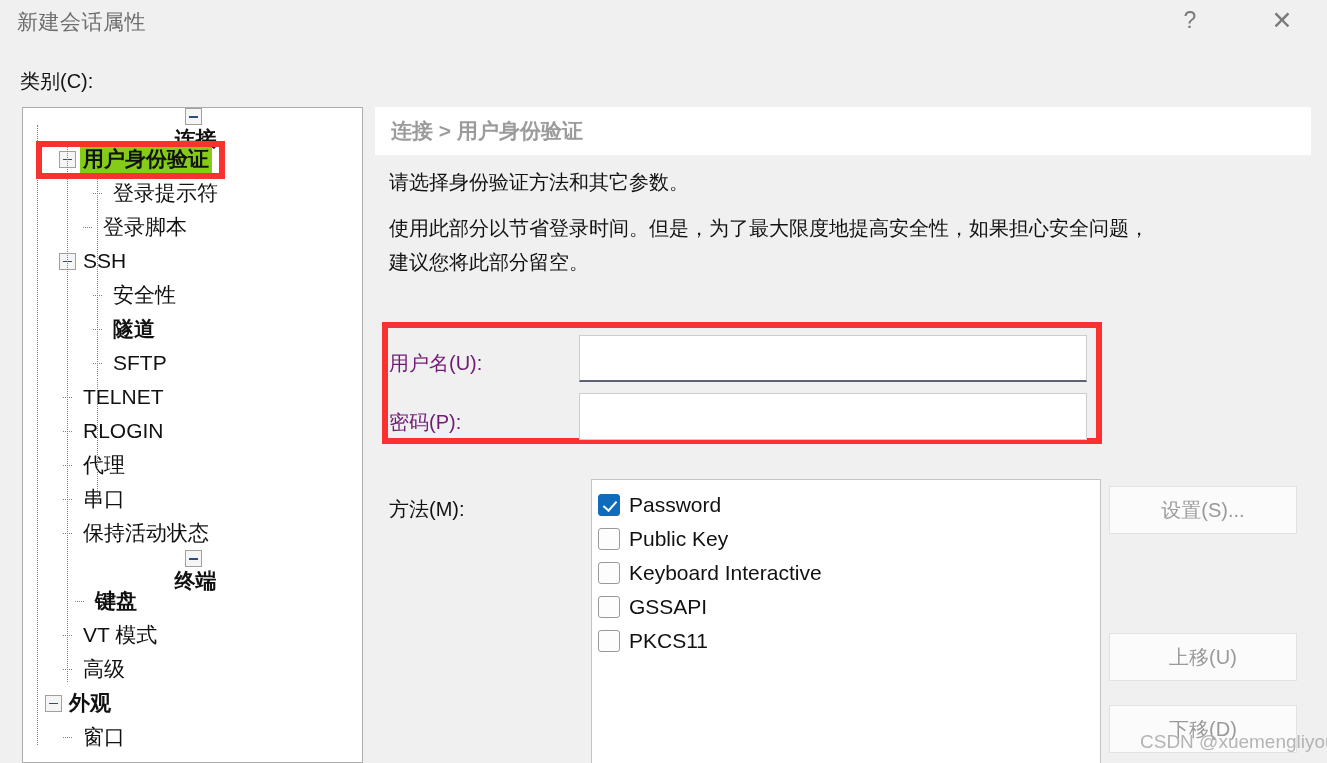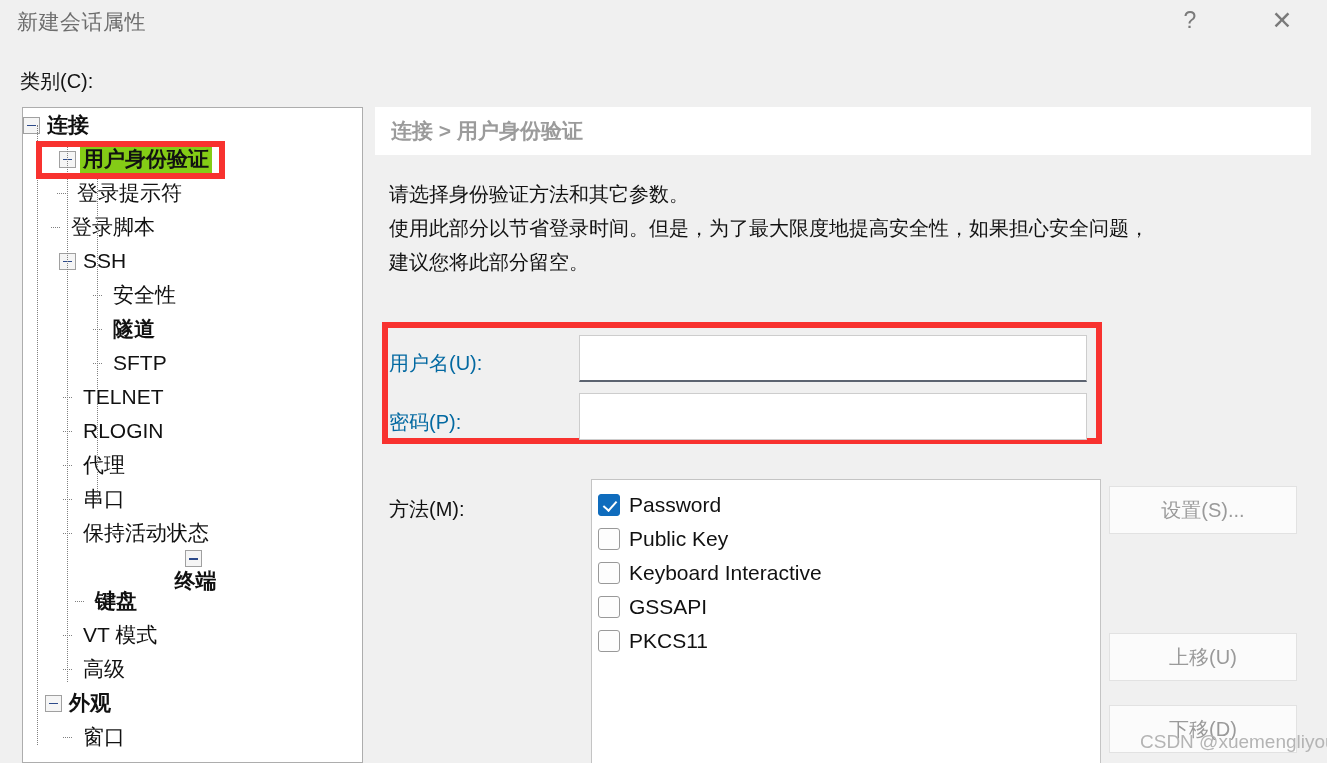--- a/index.html
+++ b/index.html
@@ -145,39 +145,39 @@
     color: #9b9b9b;
     white-space: nowrap;
   }
   .desc-line {
     position: absolute;
     left: 14px;
     font-size: 20px;
     color: #121212;
     white-space: nowrap;
   }
-  #desc1 { top: 74px; text-align: center; }
+  #desc1 { top: 62px; text-align: center; }
   #desc2 { top: 108px; }
   #desc3 { top: 142px; }
 
   
   #cred-redbox {
     position: absolute;
     left: 7px;
     top: 215px;
     width: 720px;
     height: 122px;
     border: 6px solid #f8322f;
     box-sizing: border-box;
   }
   .field-label {
     position: absolute;
     left: 14px;
     font-size: 20px;
-    color: #0369a1;
+    color: #701a75;
     white-space: nowrap;
   }
   #user-label { top: 243px; }
   #pass-label { top: 302px; }
 
   .text-input {
     position: absolute;
     left: 204px;
     width: 508px;
     height: 47px;
@@ -294,35 +294,35 @@
 <div id="titlebar">
   <div id="title-text">新建会话属性</div>
   <div class="titlebar-btn" id="help-btn">?</div>
   <div class="titlebar-btn" id="close-btn">✕</div>
 </div>
 
 <div id="category-label">类别(C):</div>
 
 <div id="tree-panel">
   <div id="tree-rows">
-      <div class="tree-row bold" style="">
+      <div class="tree-row bold" style="padding-left: 6px; flex-direction: column;">
         <span class="expander"></span>
         <span class="label">连接</span>
       </div>
       <div class="tree-row bold selected" style="padding-left: 36px;">
         <span class="expander"></span>
         <span class="label">用户身份验证</span>
       </div>
-      <div class="tree-row" style="padding-left: 30px;">
+      <div class="tree-row" style="padding-left: 66px;">
         <span class="stub">
           <span style="display:block;border-top:1px dotted #808080;width:9px;margin-top:8px;margin-left:4px;"></span>
         </span>
         <span class="label">登录提示符</span>
       </div>
-      <div class="tree-row" style="padding-left: 24px;">
+      <div class="tree-row" style="padding-left: 56px;">
         <span class="stub">
           <span style="display:block;border-top:1px dotted #808080;width:9px;margin-top:8px;margin-left:4px;"></span>
         </span>
         <span class="label">登录脚本</span>
       </div>
       <div class="tree-row" style="padding-left: 36px;">
         <span class="expander"></span>
         <span class="label">SSH</span>
       </div>
       <div class="tree-row" style="padding-left: 66px;">

